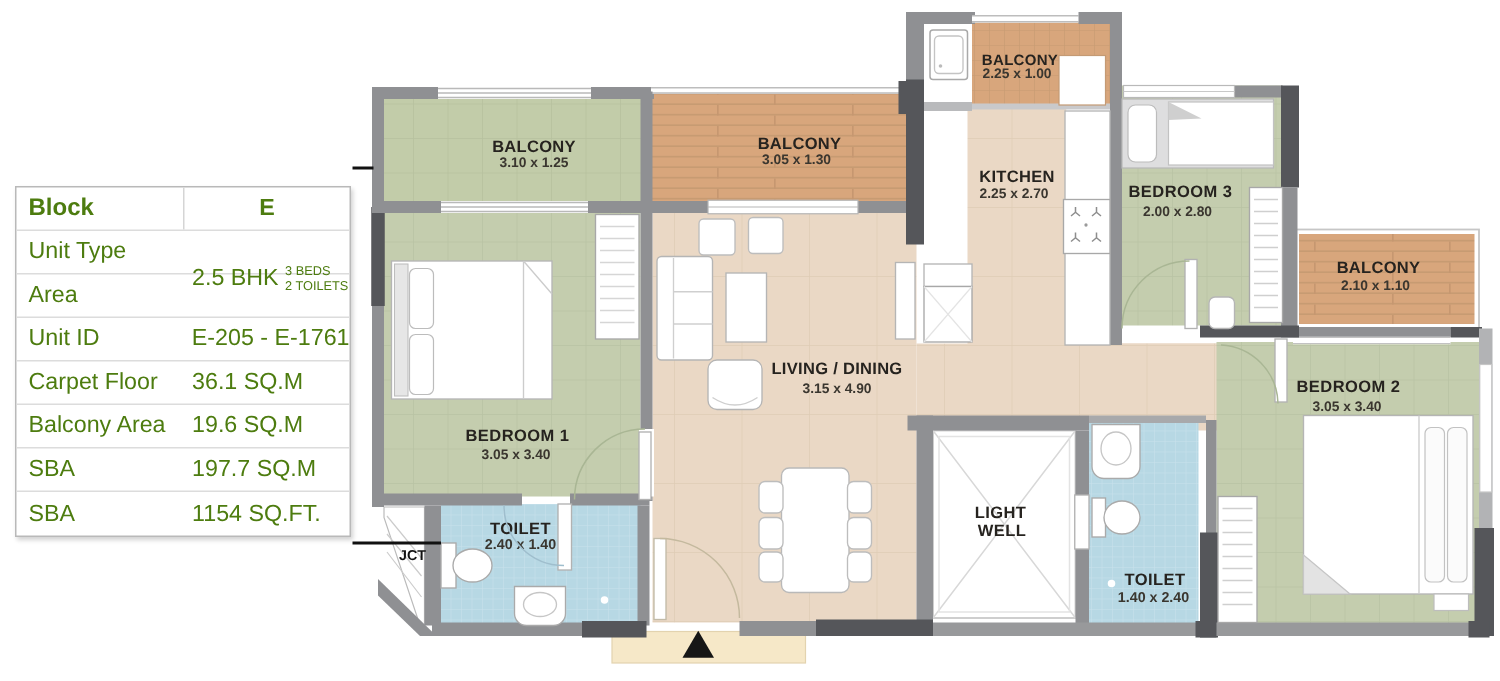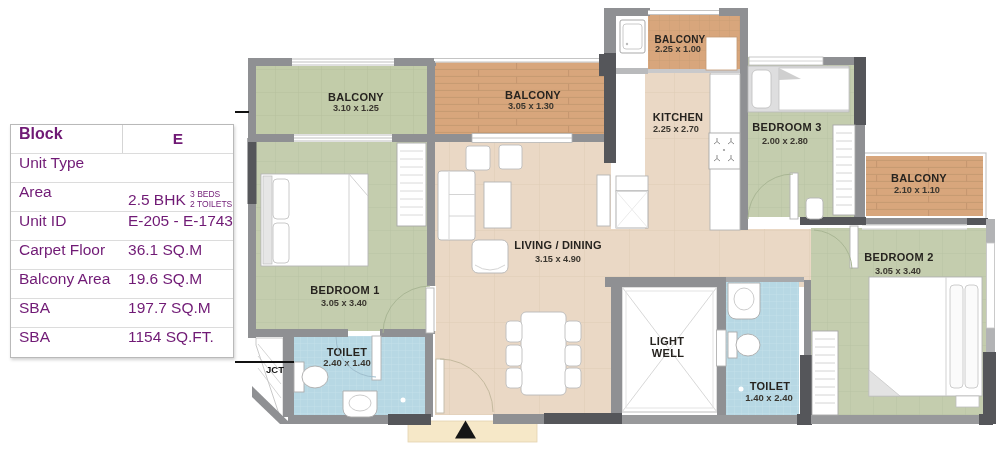--- a/index.html
+++ b/index.html
@@ -1,21 +1,21 @@
 <!DOCTYPE html>
 <html><head>
 <meta charset="utf-8">
 <style>
   html,body{margin:0;padding:0;background:#ffffff;width:1000px;height:454px;overflow:hidden;}
   *{box-sizing:border-box;}
   body{font-family:"Liberation Sans",sans-serif;}
   #wrap{position:relative;width:1000px;height:454px;}
   svg{position:absolute;left:0;top:0;}
   #infotable{position:absolute;left:10px;top:124px;width:224px;height:234px;background:#fff;border:1px solid #b9b9b9;box-shadow:1px 2px 3px rgba(0,0,0,0.18);}
-  #infotable .row{height:29px;border-bottom:1px solid #dcdcdc;display:flex;align-items:flex-start;font-size:15.5px;color:#701a75;}
+  #infotable .row{height:29px;border-bottom:1px solid #dcdcdc;display:flex;align-items:center;font-size:15.5px;color:#4d7c0f;}
   #infotable .row:last-child{border-bottom:none;}
   #infotable .c1{width:112px;padding-left:8px;}
   #infotable .c2{width:112px;padding-left:6px;white-space:nowrap;}
   .hdr{font-weight:700;}
 </style>
 </head>
 <body>
 <div id="wrap">
 <svg width="1000" height="454" viewBox="0 0 1000 454">
 <defs>
@@ -426,21 +426,21 @@
       </div>
   <div class="row">
         <div class="c1">Unit Type</div>
         <div class="c2" style="display:flex;align-items:center;margin-top:36px;">2.5 BHK&nbsp;<span style="font-size:8.5px;line-height:1.15;font-weight:400;">3 BEDS<br>2 TOILETS</span></div>
       </div>
   <div class="row">
         <div class="c1">Area</div>
       </div>
   <div class="row">
         <div class="c1">Unit ID</div>
-        <div class="c2">E-205 - E-1743</div>
+        <div class="c2">E-205 - E-1761</div>
       </div>
   <div class="row">
         <div class="c1">Carpet Floor</div>
         <div class="c2">36.1 SQ.M</div>
       </div>
   <div class="row">
         <div class="c1">Balcony Area</div>
         <div class="c2">19.6 SQ.M</div>
       </div>
   <div class="row">

